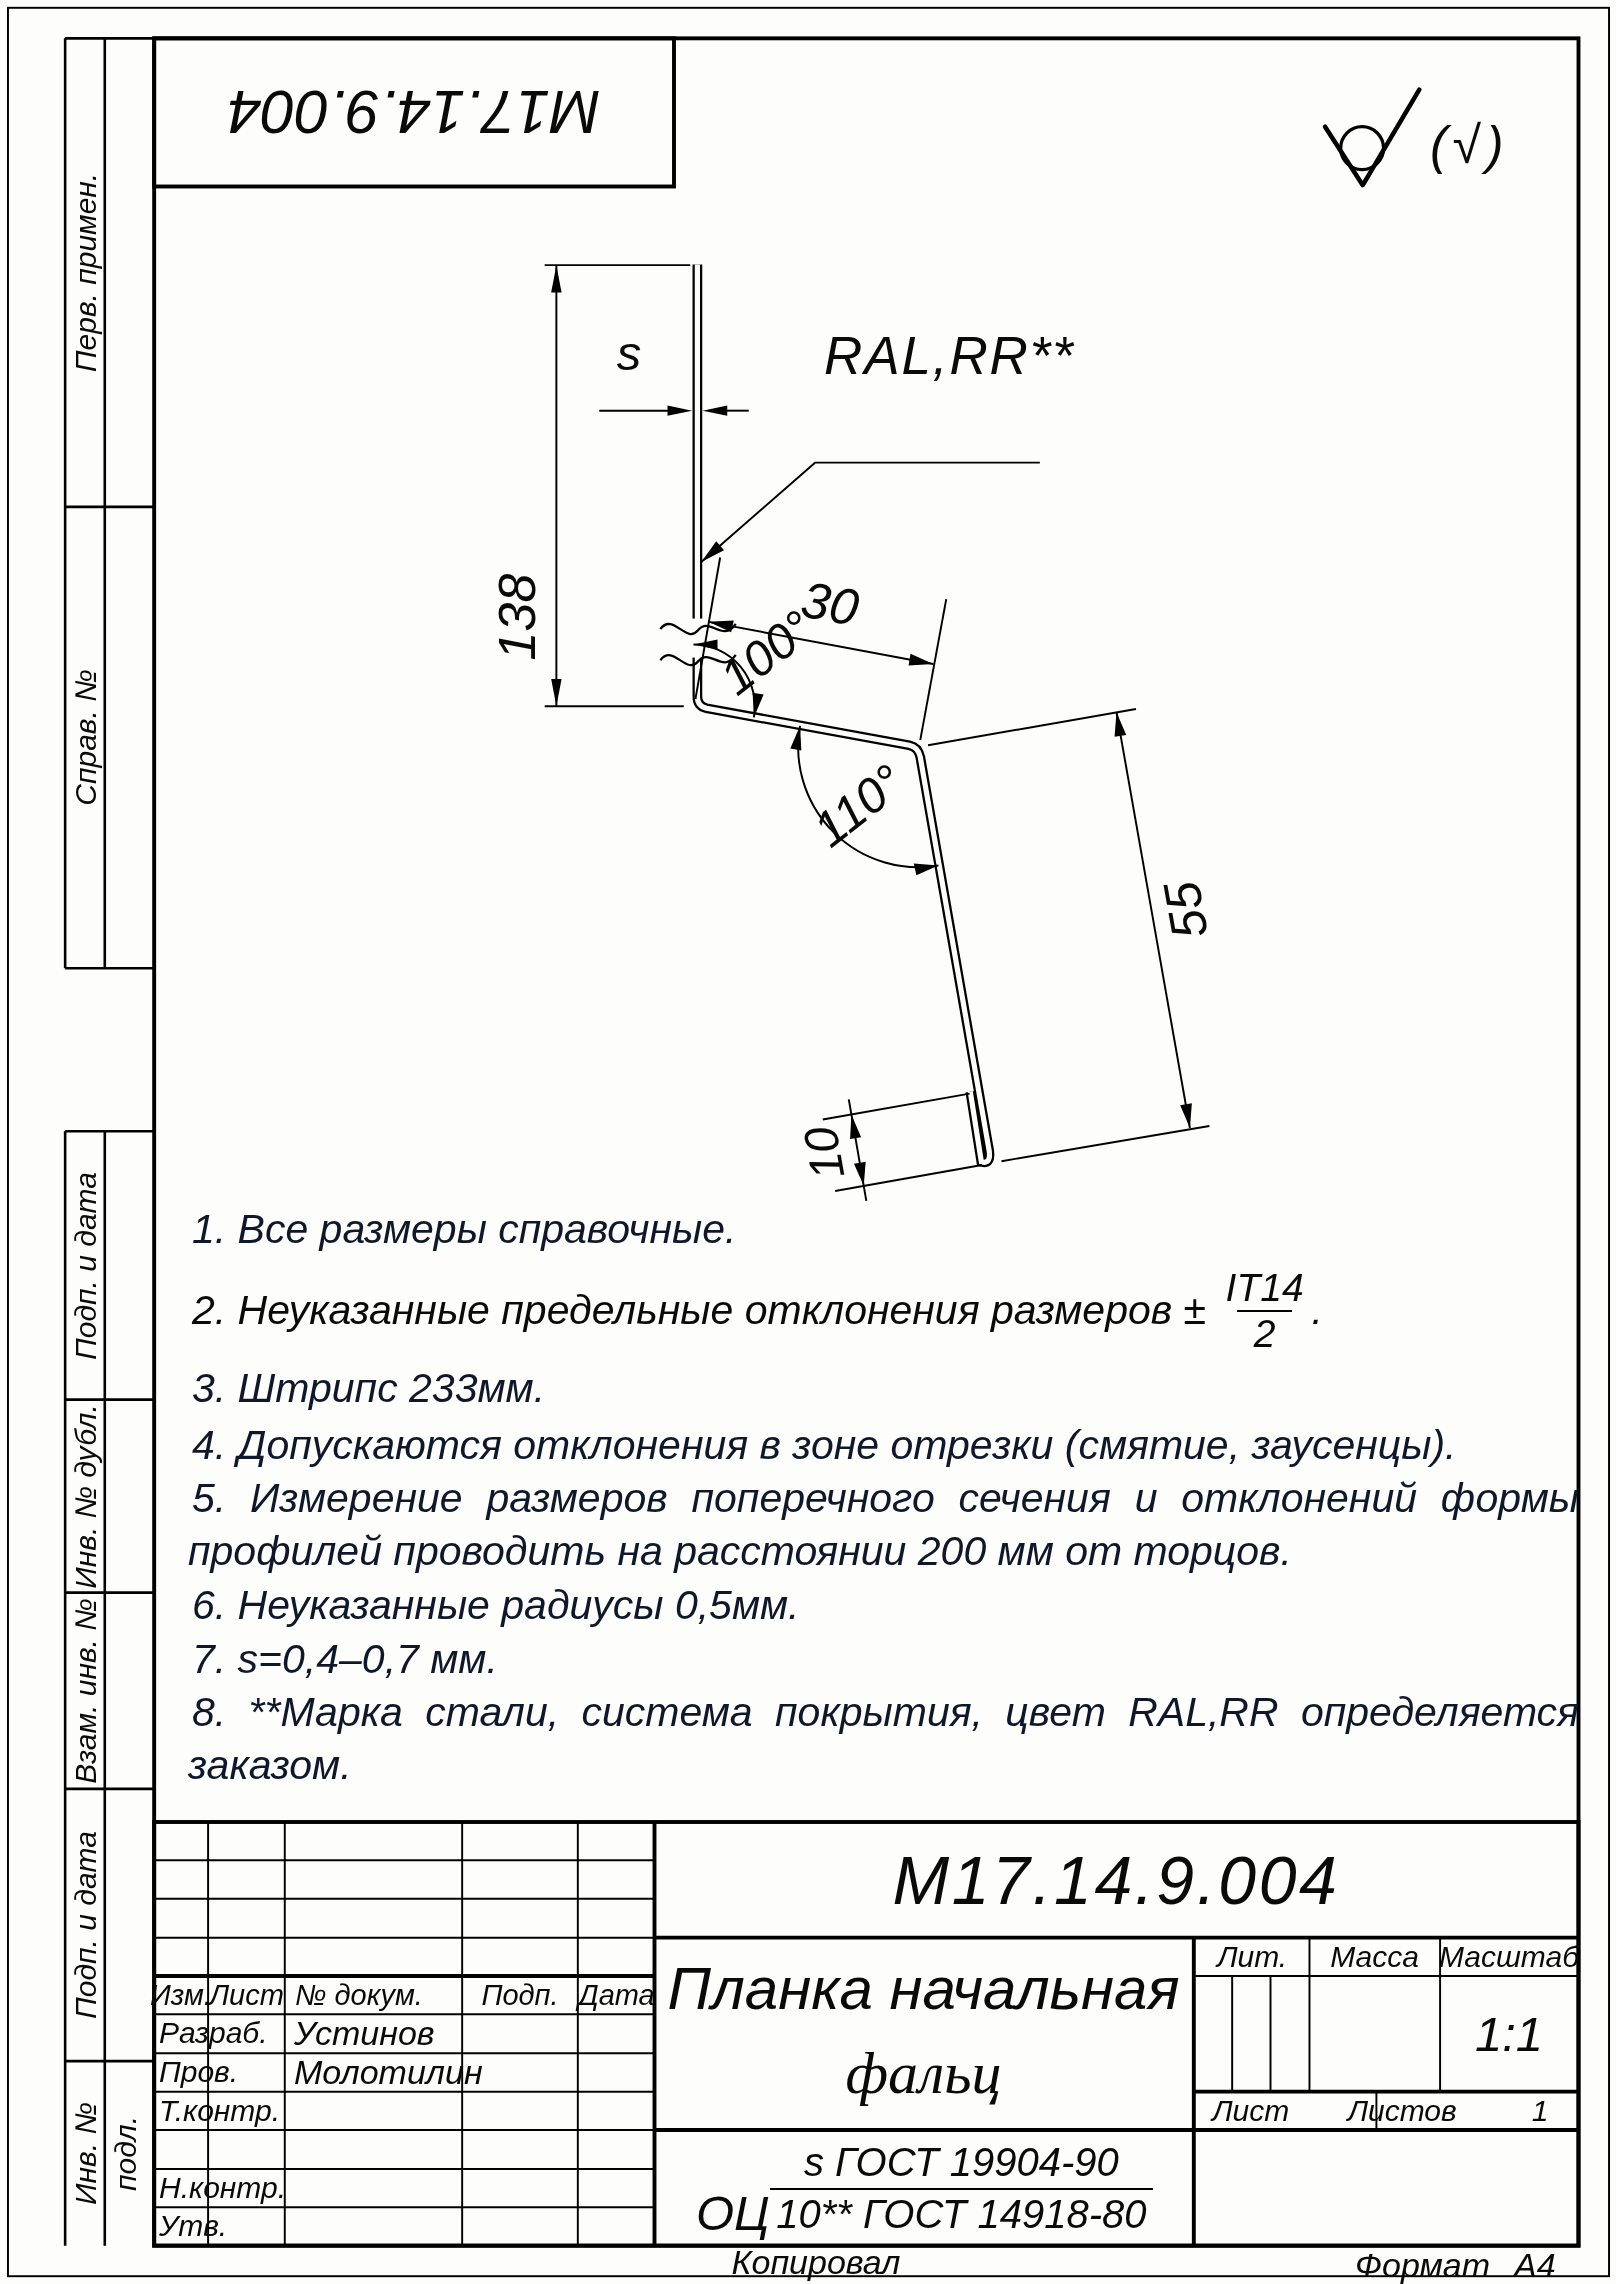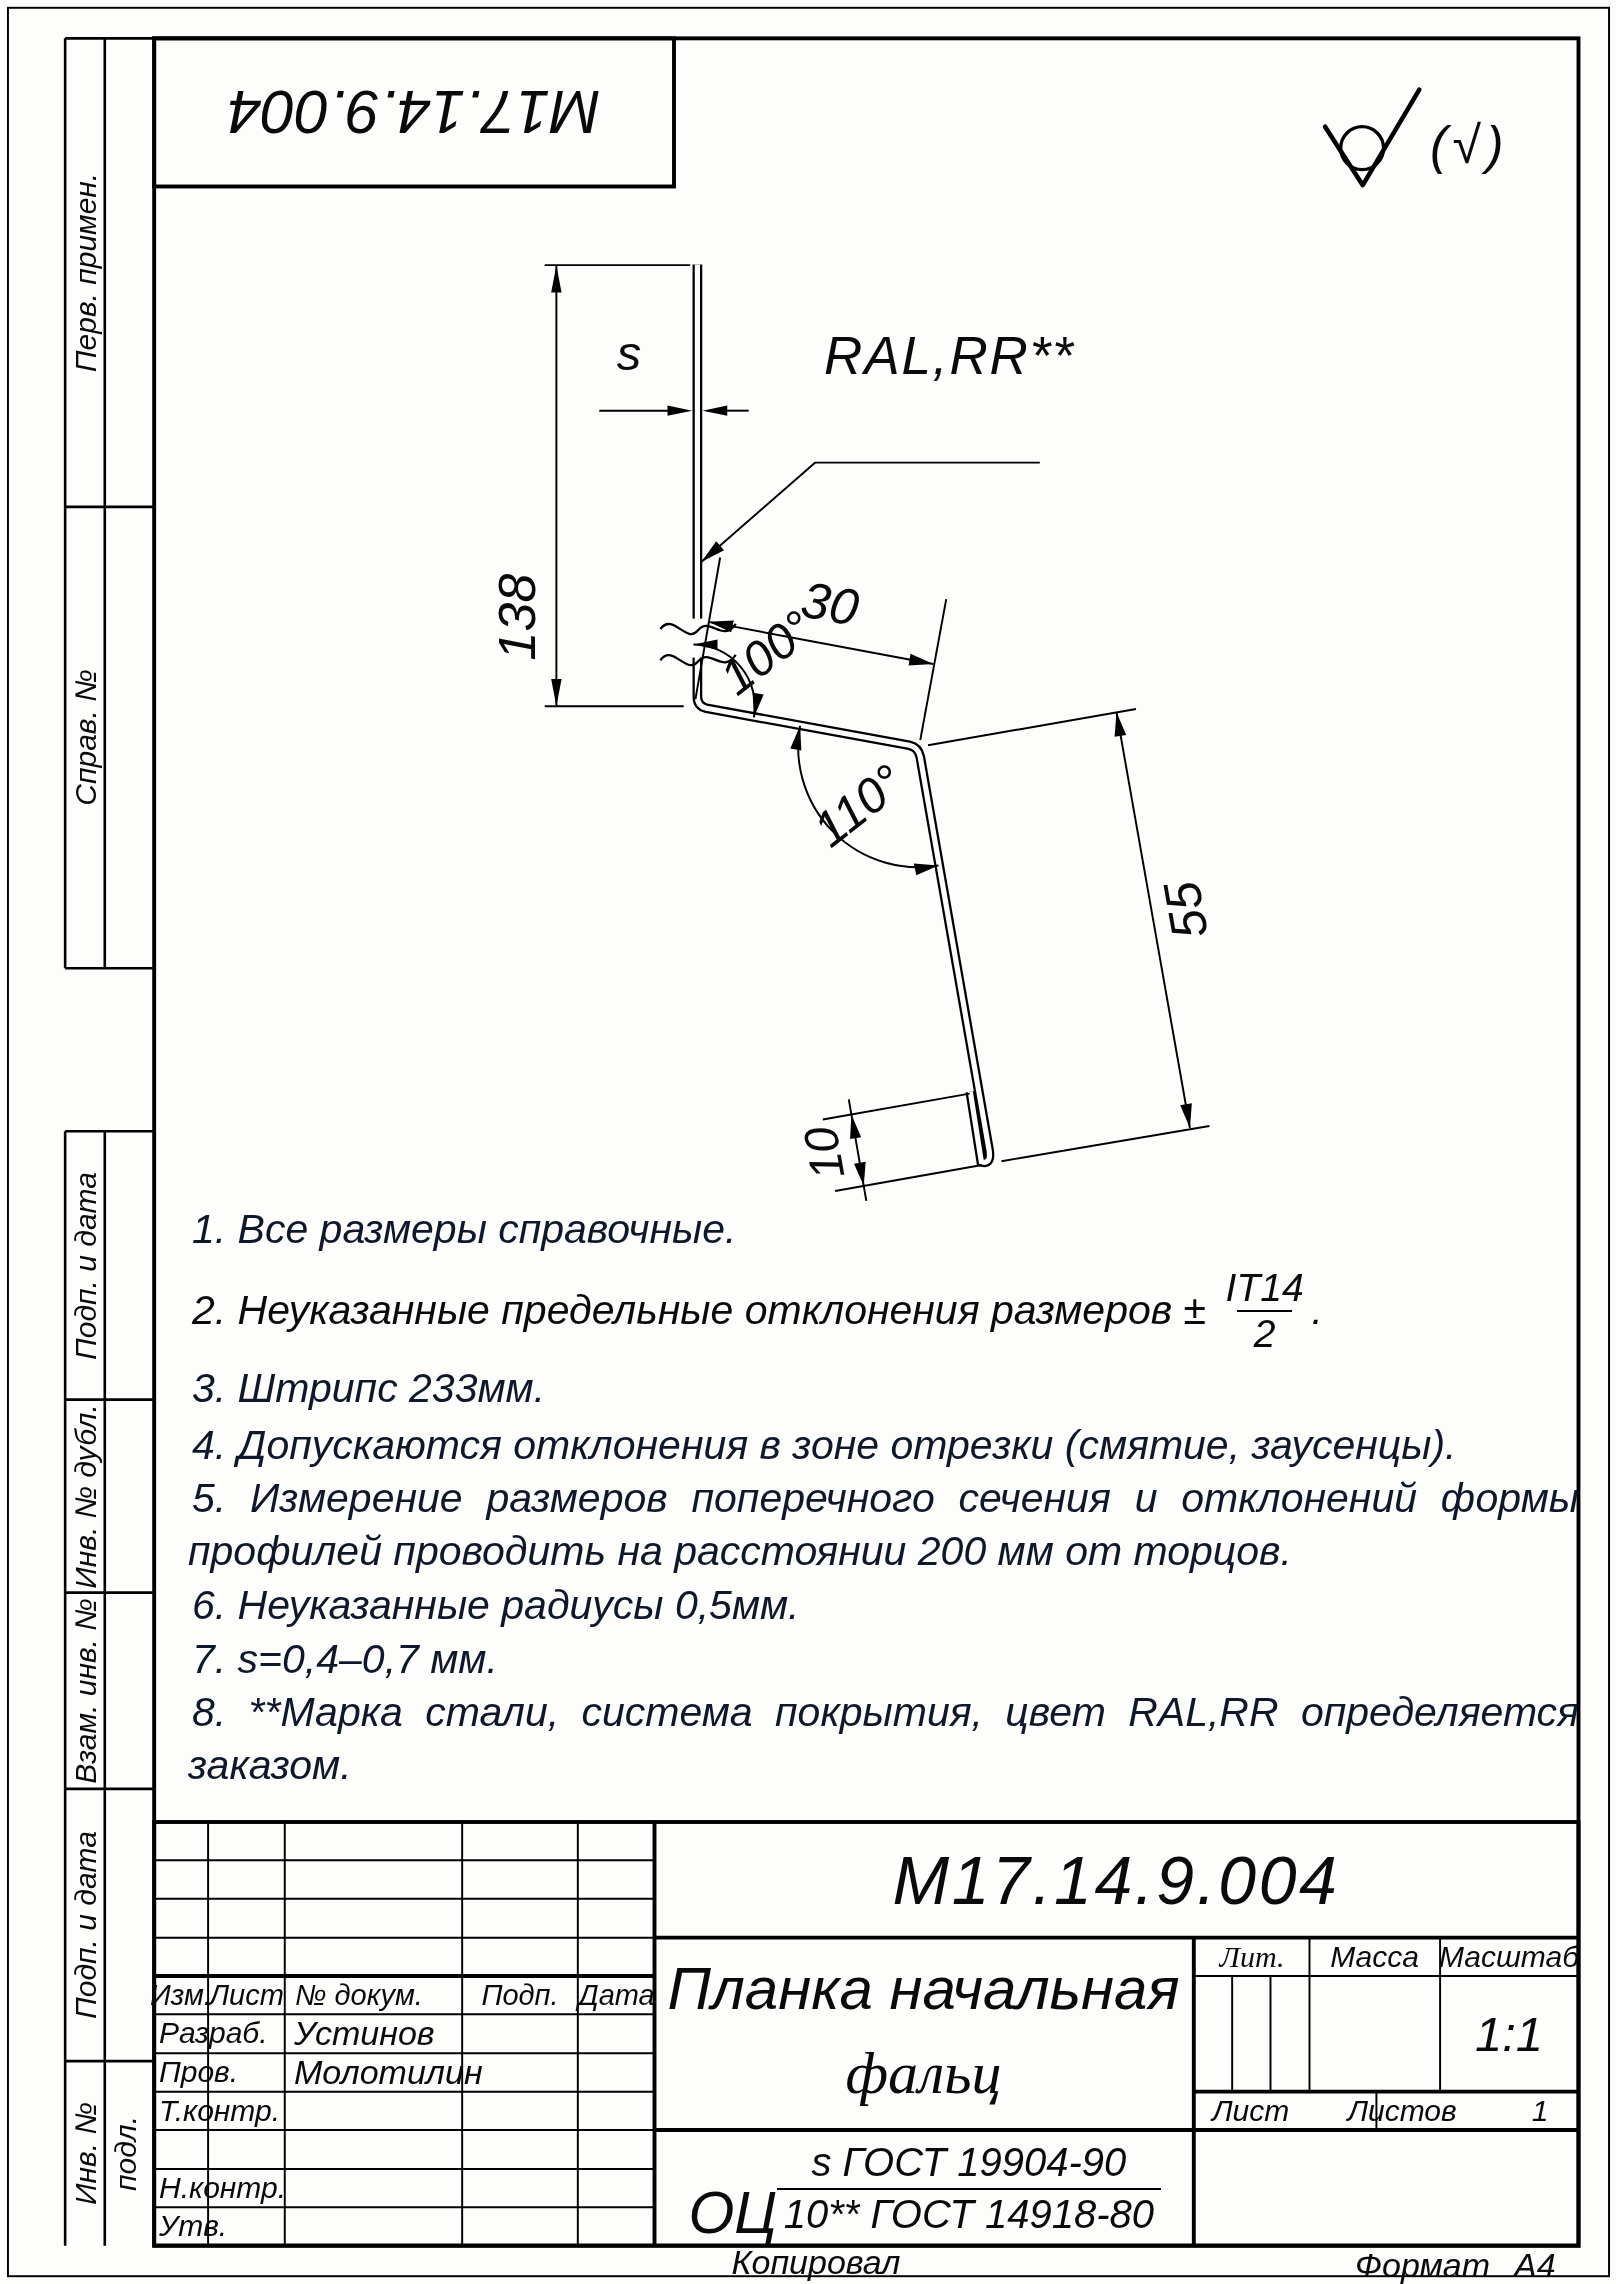--- a/index.html
+++ b/index.html
@@ -227,28 +227,28 @@
   <div class="note" style="top:1636px;">7.  s=0,4–0,7 мм.</div>
   <div class="note just" style="top:1689px;">8.  **Марка стали, система покрытия, цвет RAL,RR определяется</div>
   <div class="note" style="left:188px;top:1742px;">заказом.</div>
 
   <div class="cell" style="left:654px;top:1822px;width:924px;height:116px;font-size:68px;letter-spacing:2.6px;">М17.14.9.004</div>
 
   <div class="cell" style="left:654px;top:1946px;width:539px;height:84px;font-size:60px;">Планка начальная</div>
   <div class="cell" style="left:654px;top:2031px;width:539px;height:84px;font-size:60px;font-family:Liberation Serif, serif;">фальц</div>
 
   <div class="cell mat" style="left:658px;top:2135px;width:533px;height:107px;">
-    <span style="font-size:59px;margin-top:48px;">ОЦ</span>
+    <span style="font-size:49px;margin-top:48px;">ОЦ</span>
     <span class="frac" style="font-size:40px;font-style:italic;">
       <span class="num" style="padding:0 6.5px 2.6px;">s ГОСТ 19904-90</span>
       <span class="den" style="padding:2.6px 6.5px 0;">10** ГОСТ 14918-80</span>
     </span>
   </div>
 
-  <div class="cell" style="left:1194px;top:1938px;width:116px;height:38px;font-size:30px;font-family:Liberation Serif, serif;">Лит.</div>
+  <div class="cell" style="left:1194px;top:1938px;width:116px;height:38px;font-size:30px;">Лит.</div>
   <div class="cell" style="left:1309px;top:1938px;width:131px;height:38px;font-size:30px;">Масса</div>
   <div class="cell" style="left:1440px;top:1938px;width:138px;height:38px;font-size:30px;">Масштаб</div>
   <div class="cell" style="left:1440px;top:1976px;width:138px;height:116px;font-size:49px;">1:1</div>
 
   <div class="cell" style="left:1194px;top:2092px;width:183px;height:38px;justify-content:flex-start;padding-left:18px;font-size:30px;">Лист</div>
   <div class="cell" style="left:1337px;top:2092px;width:130px;height:38px;font-size:30px;">Листов</div>
   <div class="cell" style="left:1514px;top:2092px;width:52px;height:38px;font-size:30px;">1</div>
 
   <div class="cell" style="left:154px;top:1976px;width:54px;height:38px;font-size:29px;">Изм.</div>
   <div class="cell" style="left:208px;top:1976px;width:77px;height:38px;font-size:29px;">Лист</div>

